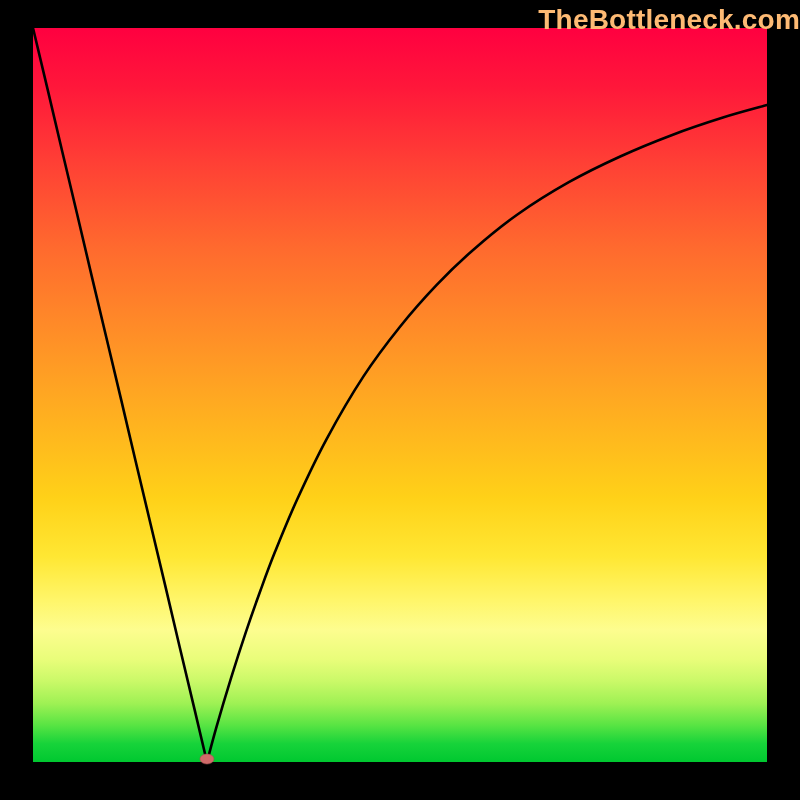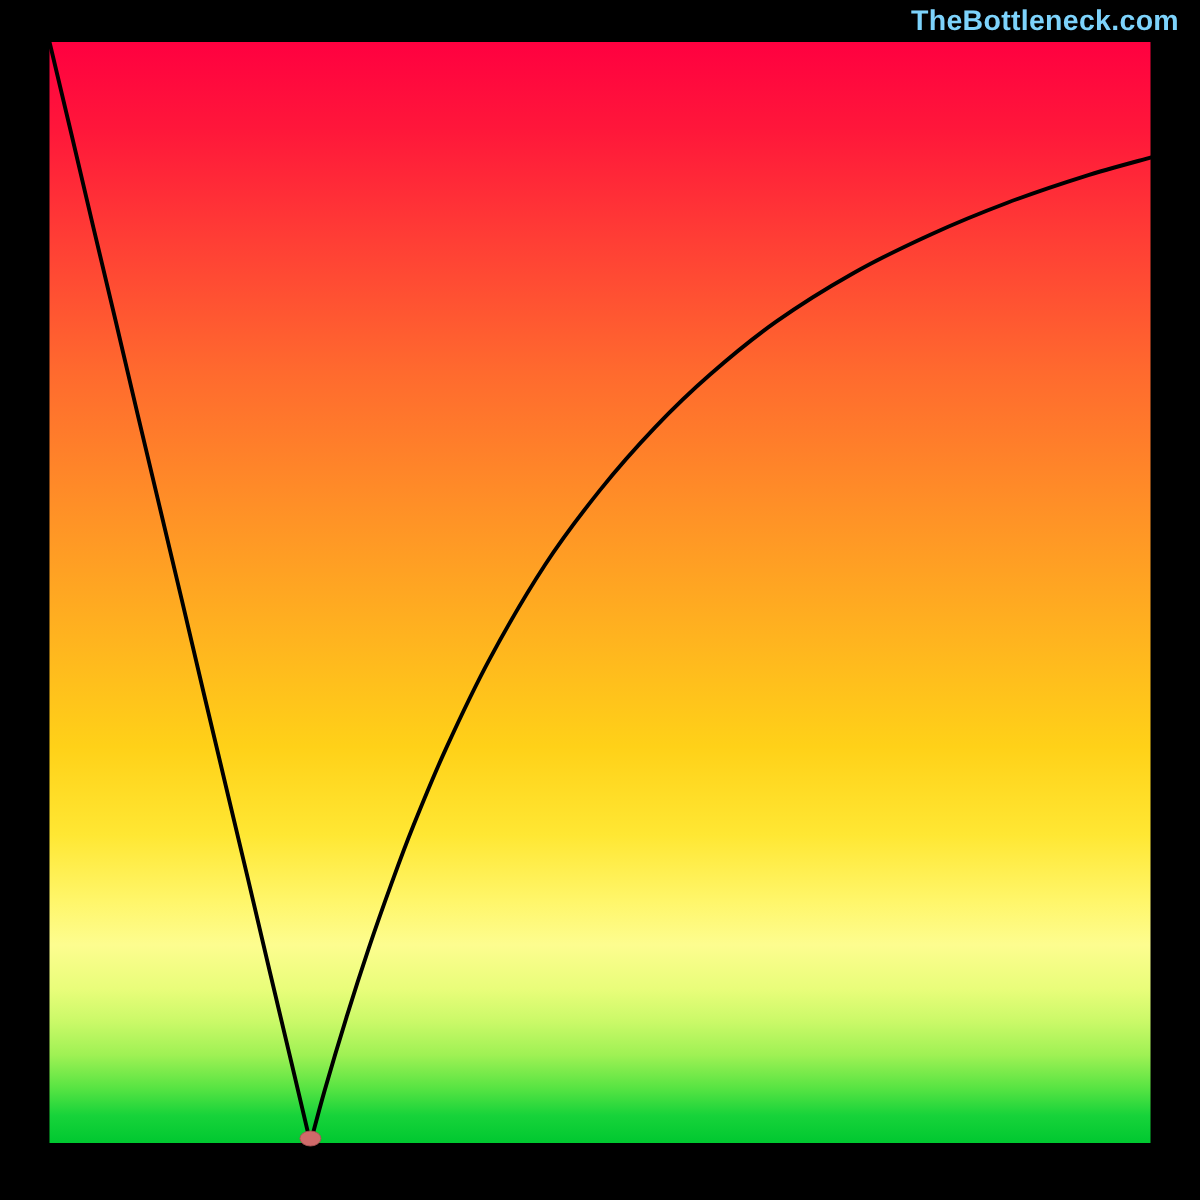--- a/index.html
+++ b/index.html
@@ -12,23 +12,23 @@
   }
   .frame {
     position: relative;
     width: 800px;
     height: 800px;
     background: #000;
   }
   .watermark {
     position: absolute;
     top: 4px;
-    right: 14px;
-    color: #7dd3fc;
-    font-size: 19px;
+    right: 0;
+    color: #fdba74;
+    font-size: 28px;
     font-weight: 600;
     letter-spacing: 0.2px;
     z-index: 5;
   }
   .plot {
     position: absolute;
     left: 33px;
     top: 28px;
     width: 734px;
     height: 734px;

